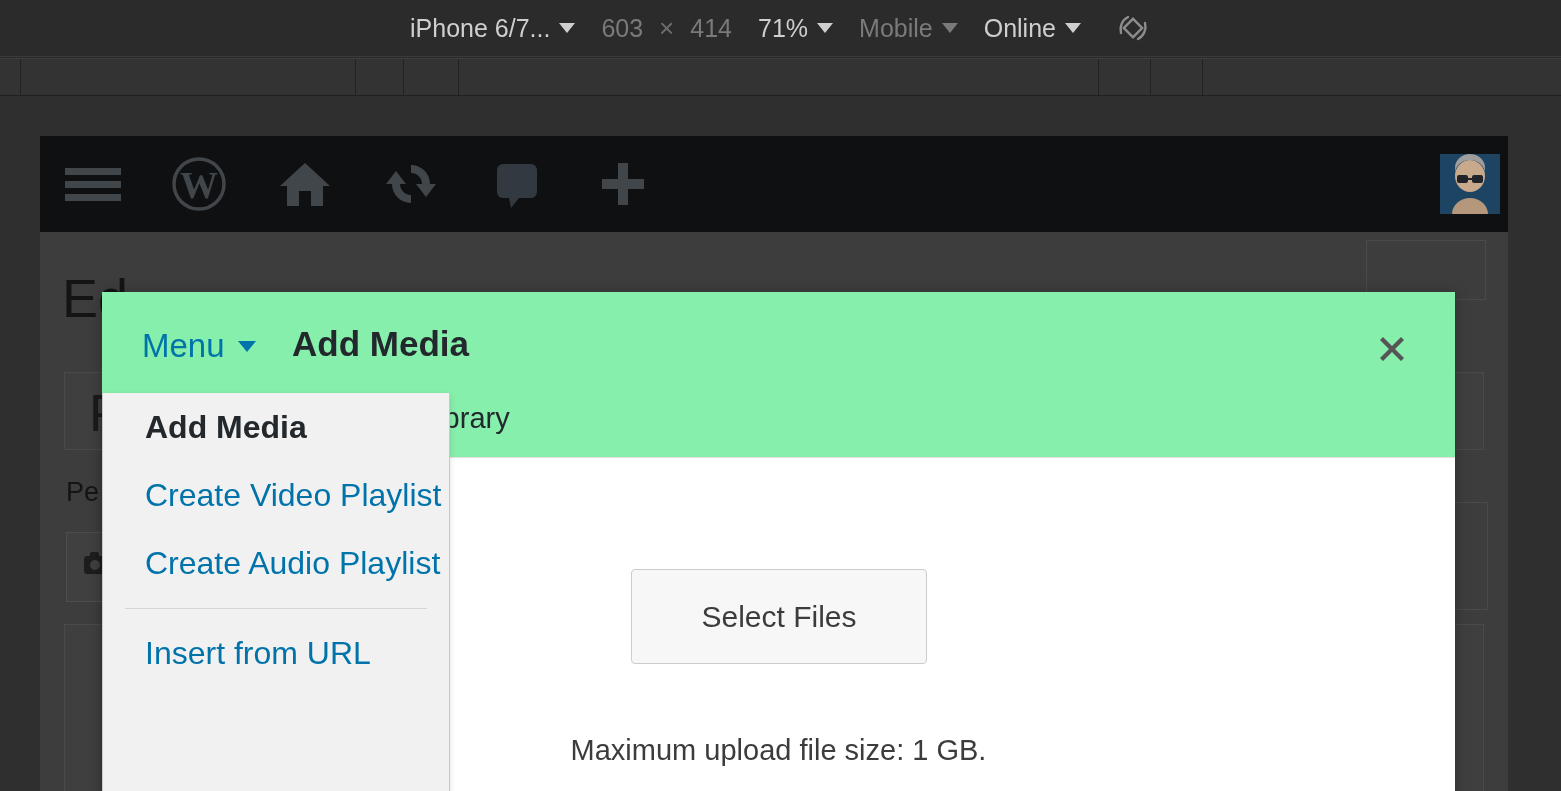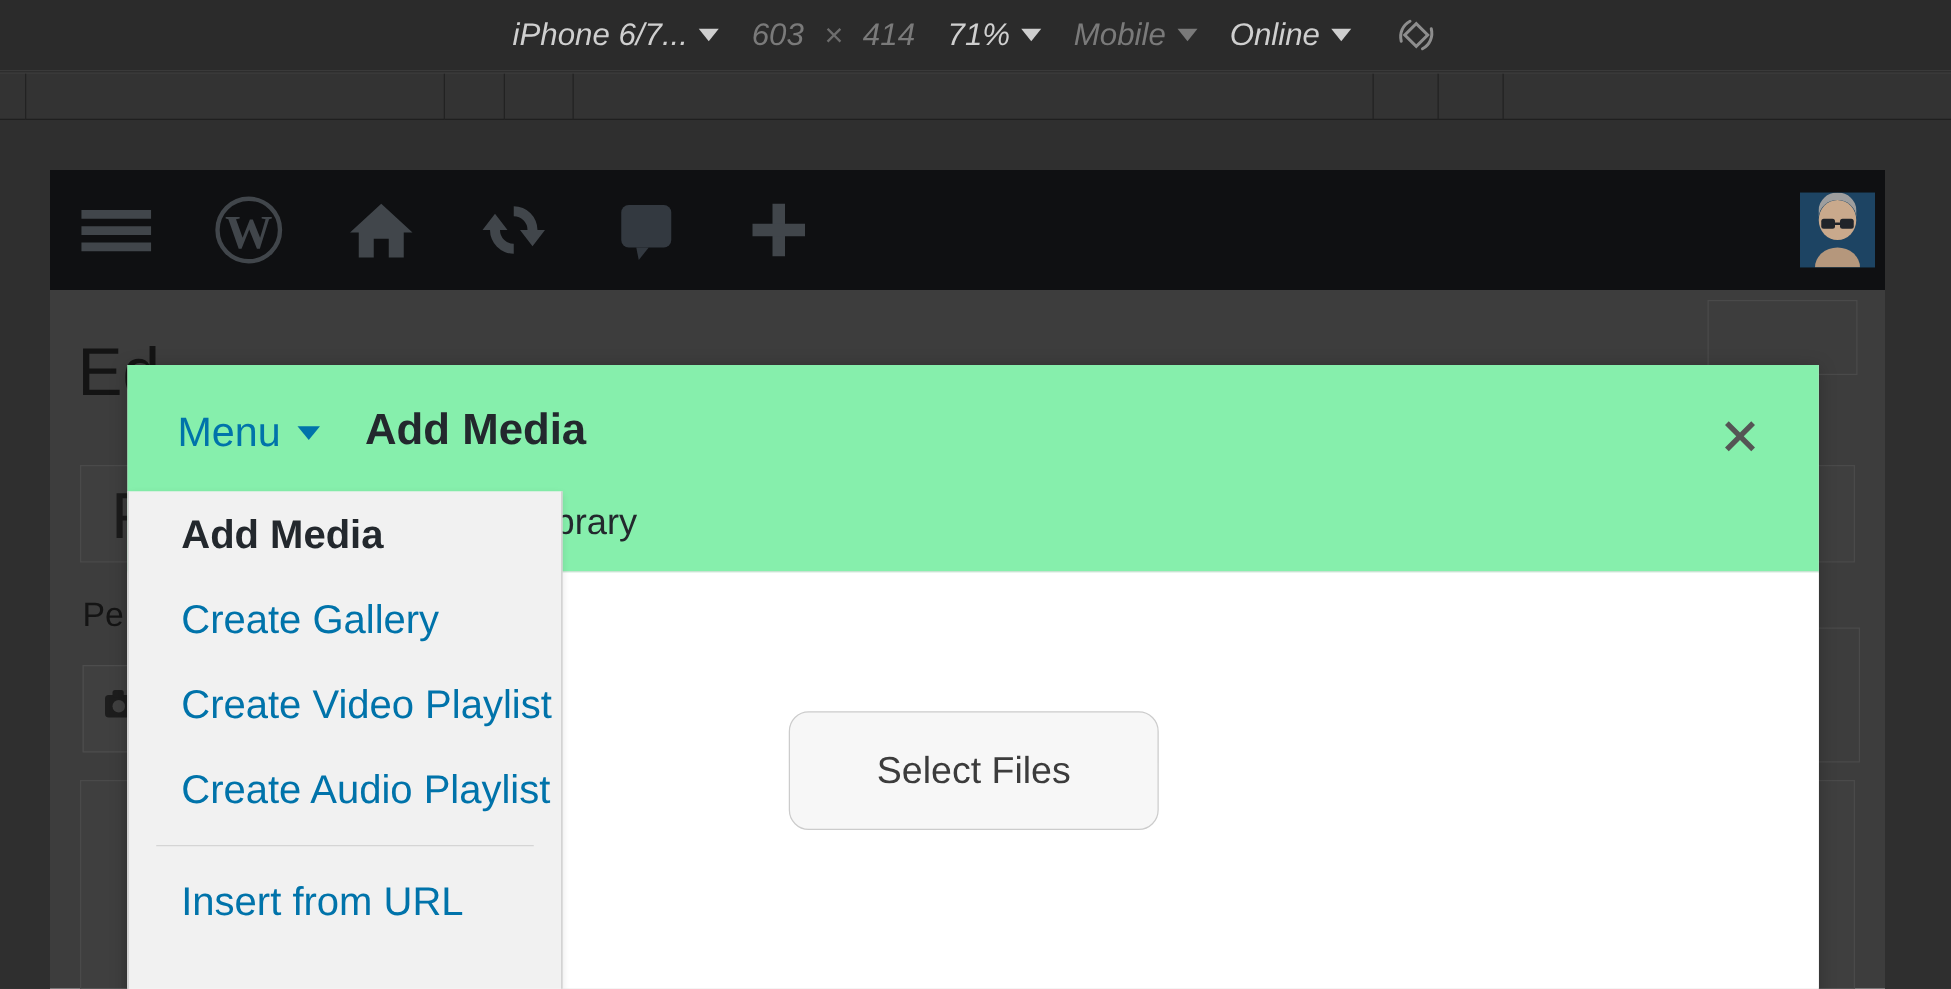--- a/index.html
+++ b/index.html
@@ -11,21 +11,21 @@
   }
   #root { position:relative; width:1561px; height:791px; }
 
   
   .device-toolbar {
     position:absolute; left:0; top:0; width:1561px; height:57px;
     background:#2b2b2b;
     display:flex; align-items:center; justify-content:center;
     border-bottom:1px solid #3a3a3a;
   }
-  .dt-inner { display:flex; align-items:center; gap:0; height:100%;font-style:italic; }
+  .dt-inner { display:flex; align-items:center; gap:0; height:100%; }
   .dt-item {
     display:flex; align-items:center; color:#cfcfcf;
     font-size:25px; white-space:nowrap; line-height:1;
   }
   .dt-dim { color:#7a7a7a; }
   .caret {
     display:inline-block; width:0; height:0; margin-left:9px;
     border-left:8px solid transparent; border-right:8px solid transparent;
     border-top:10px solid #cfcfcf;
   }
@@ -136,21 +136,21 @@
   }
 
   .modal-body { position:relative; height:429px; background:#ffffff; }
   .uploader {
     position:absolute; left:0; top:0; width:100%; height:100%;
     display:flex; flex-direction:column; align-items:center;
   }
   .select-files-btn {
     position:absolute; left:529px; top:111px;
     width:296px; height:95px;
-    background:#f7f7f7; border:1px solid #ccc; border-radius:16px;
+    background:#f7f7f7; border:1px solid #ccc; border-radius:4px;
     font-size:30px; color:#3c3c3c; cursor:pointer;
     display:flex; align-items:center; justify-content:center;
     font-family:"Liberation Sans", sans-serif;
   }
   .max-upload {
     position:absolute; left:0; top:276px; width:100%;
     text-align:center; font-size:29px; color:#3c3c3c;
   }
 
   
@@ -312,27 +312,27 @@
           <svg width="34" height="34" viewBox="0 0 34 34">
             <path d="M5 8 L8 5 L17 14 L26 5 L29 8 L20 17 L29 26 L26 29 L17 20 L8 29 L5 26 L14 17 Z" fill="#555"></path>
           </svg>
         </div>
         <div class="modal-tabs">Media Library</div>
       </div>
 
       <div class="modal-body">
         <div class="uploader">
           <div class="select-files-btn">Select Files</div>
+          <div class="max-upload">Maximum upload file size: 1 GB.</div>
         </div>
       </div>
     </div>
 
     <div class="menu-dropdown">
       <div class="menu-item active">Add Media</div>
-      <div class="menu-item">Create Gallery</div>
       <div class="menu-item">Create Video Playlist</div>
       <div class="menu-item">Create Audio Playlist</div>
       <div class="menu-sep"></div>
       <div class="menu-item">Insert from URL</div>
     </div>
 
   </div>
 </div>
 
 </body></html>

